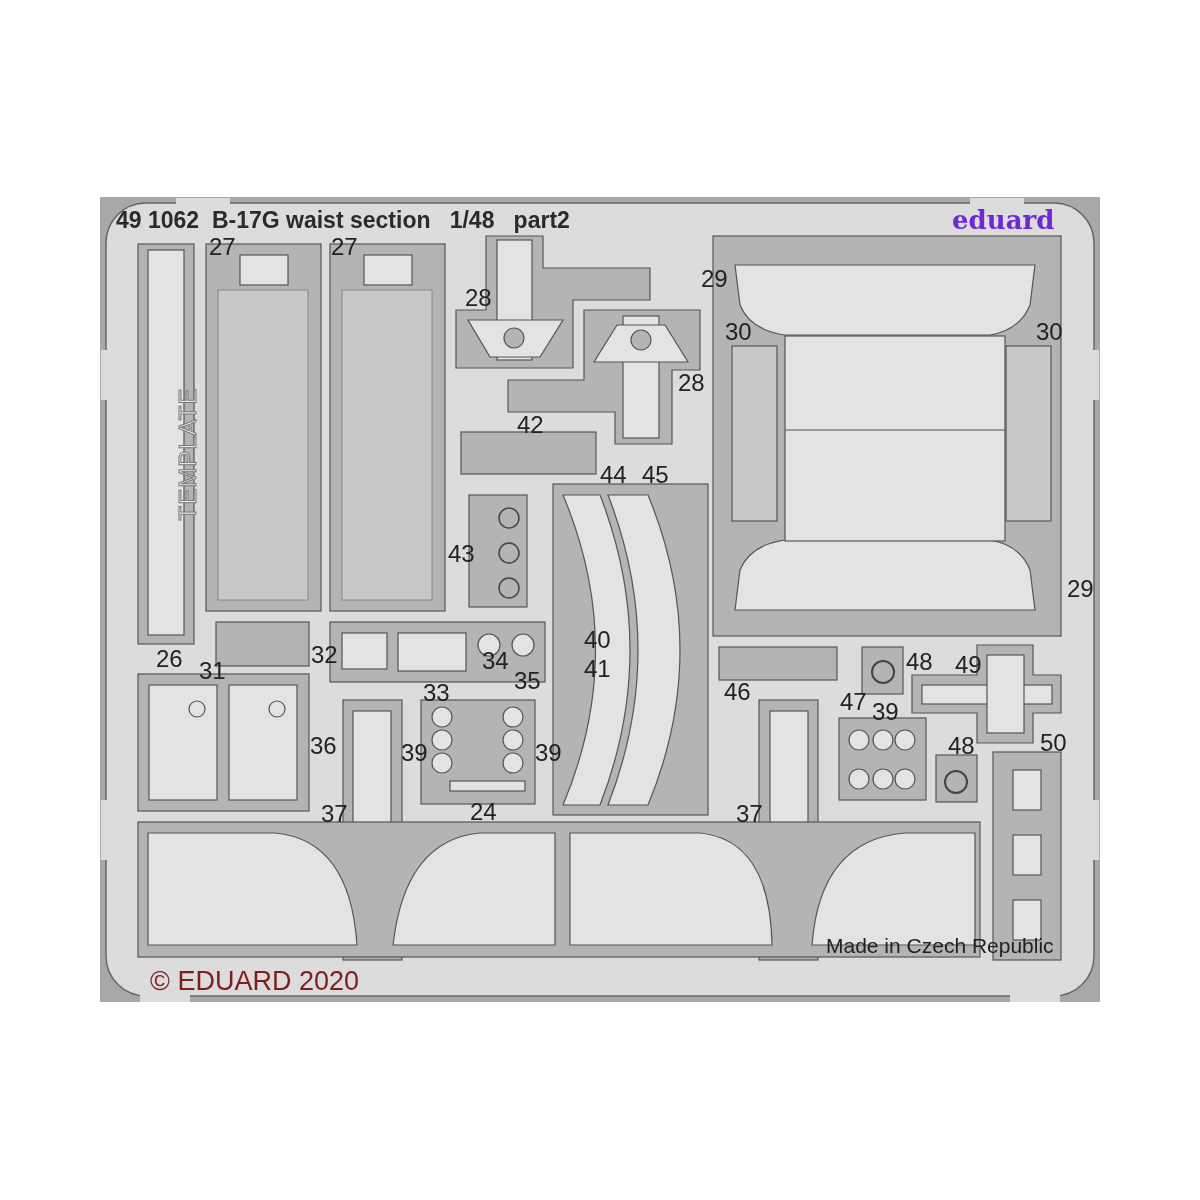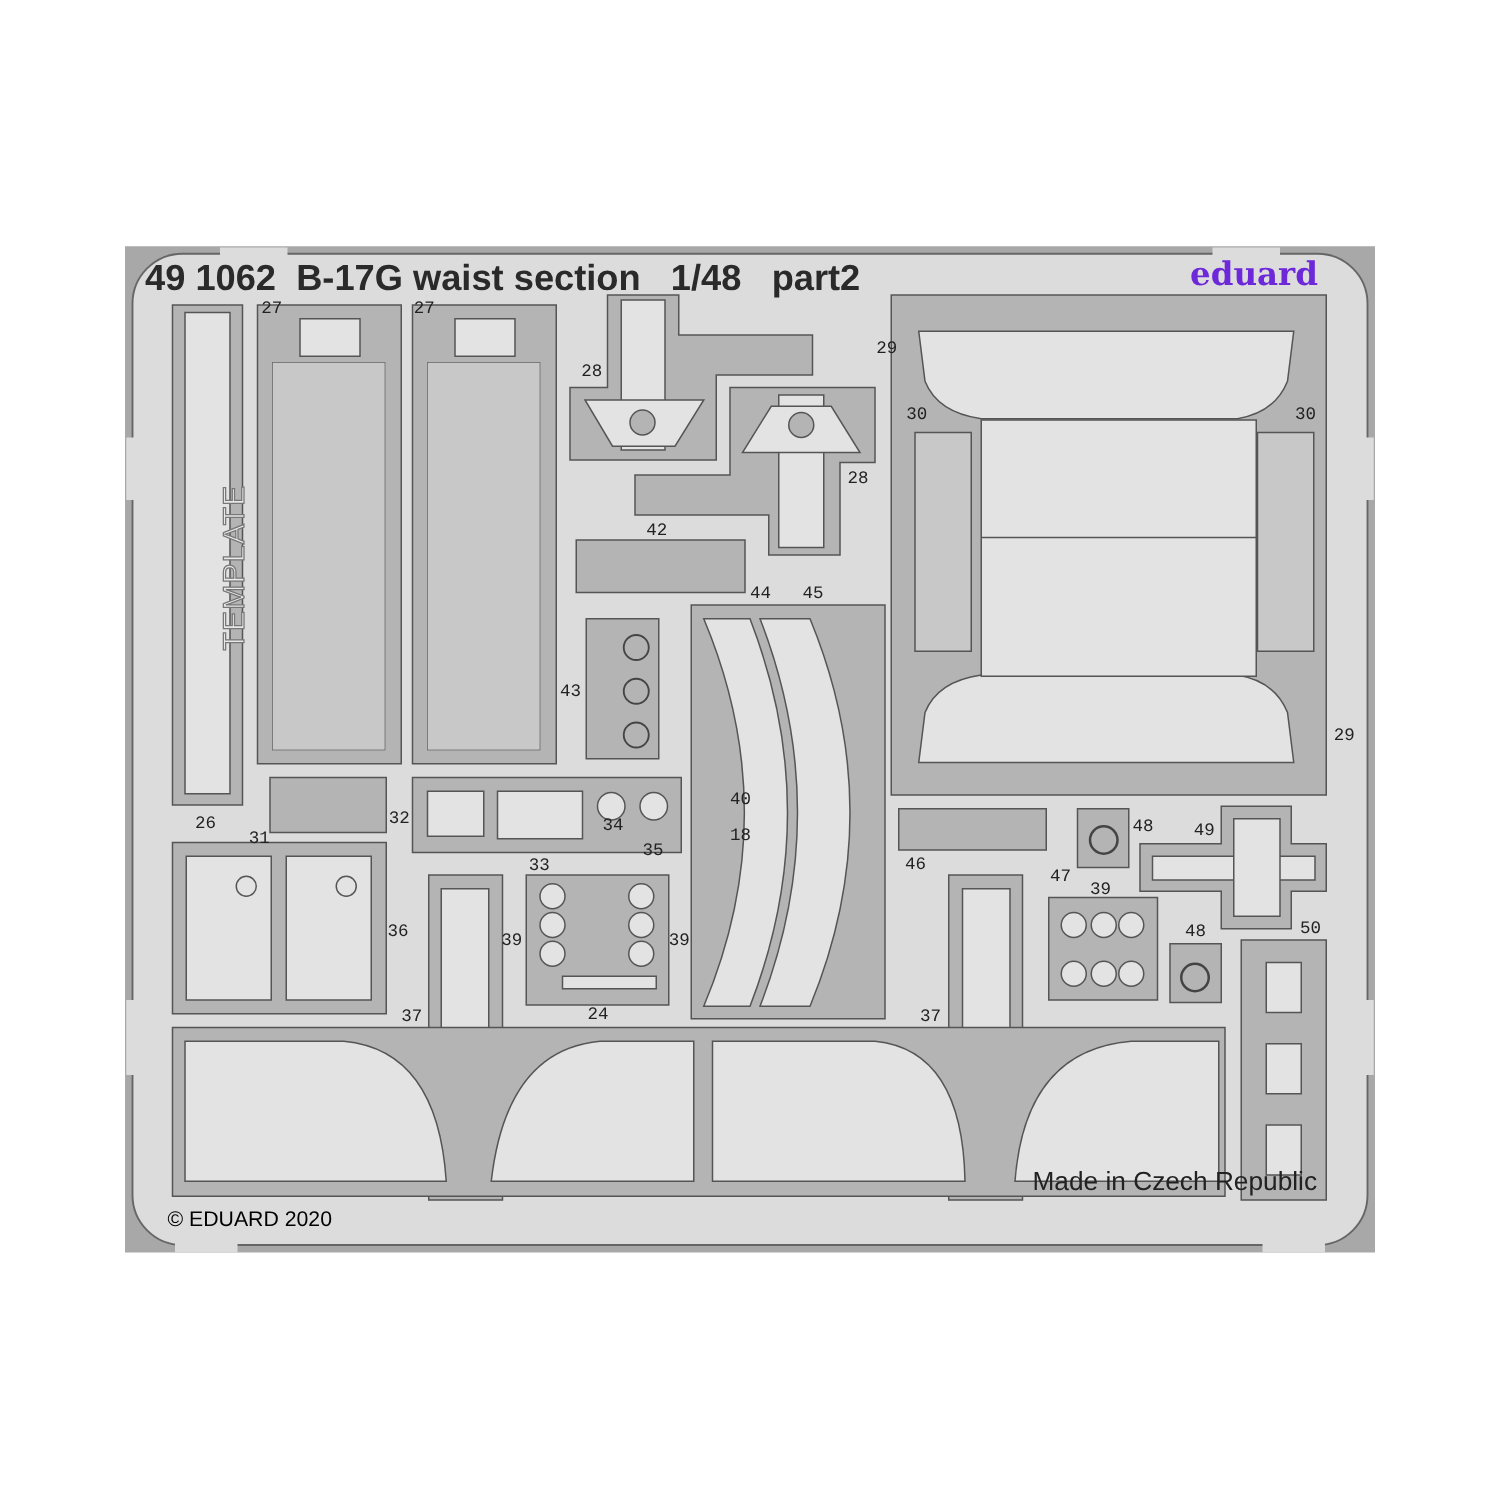--- a/index.html
+++ b/index.html
@@ -1,21 +1,21 @@
 <!DOCTYPE html>
 <html><head>
 <meta charset="utf-8">
 <style>
   html,body{margin:0;padding:0;background:#ffffff;}
   body{width:1200px;height:1200px;position:relative;overflow:hidden;font-family:"Liberation Sans",sans-serif;}
   #fret{position:absolute;left:0;top:0;}
-  .lbl{position:absolute;font-family:Liberation Mono, monospace;color:#222;font-size:14px;line-height:18px;}
-  .title{position:absolute;left:116px;top:207px;font-weight:bold;font-size:29px;color:#2a2a2a;letter-spacing:0px;white-space:pre;}
+  .lbl{position:absolute;font-family:Liberation Sans, sans-serif;color:#222;font-size:24px;line-height:18px;}
+  .title{position:absolute;left:116px;top:207px;font-weight:bold;font-size:23px;color:#2a2a2a;letter-spacing:0px;white-space:pre;}
   .brand{position:absolute;left:952px;top:205px;font-family:"DejaVu Serif",serif;font-weight:bold;font-size:26px;color:#6d28d9;}
-  .footer-l{position:absolute;left:134px;top:966px;font-size:17px;color:#000000;}
+  .footer-l{position:absolute;left:150px;top:966px;font-size:27px;color:#7f1d1d;}
   .footer-r{position:absolute;left:826px;top:934px;font-size:21px;color:#222;}
   .tmpl{position:absolute;left:122px;top:440px;transform:rotate(-90deg);font-size:24px;color:#e8e8e8;-webkit-text-stroke:1px #777;letter-spacing:1px;}
 </style>
 </head>
 <body>
 
 <svg id="fret" width="1200" height="1200" viewBox="0 0 1200 1200">
 
   <rect x="100" y="197" width="1000" height="805" fill="#a8a8a8"></rect>
   <rect x="106" y="203" width="988" height="793" rx="40" fill="#dcdcdc" stroke="#666" stroke-width="1.5"></rect>
@@ -161,21 +161,21 @@
 <div class="lbl" style="left:482px;top:652px">34</div>
 <div class="lbl" style="left:514px;top:672px">35</div>
 <div class="lbl" style="left:310px;top:737px">36</div>
 <div class="lbl" style="left:321px;top:805px">37</div>
 <div class="lbl" style="left:736px;top:805px">37</div>
 <div class="lbl" style="left:470px;top:803px">24</div>
 <div class="lbl" style="left:401px;top:744px">39</div>
 <div class="lbl" style="left:535px;top:744px">39</div>
 <div class="lbl" style="left:872px;top:703px">39</div>
 <div class="lbl" style="left:584px;top:631px">40</div>
-<div class="lbl" style="left:584px;top:660px">18</div>
+<div class="lbl" style="left:584px;top:660px">41</div>
 <div class="lbl" style="left:517px;top:416px">42</div>
 <div class="lbl" style="left:448px;top:545px">43</div>
 <div class="lbl" style="left:600px;top:466px">44</div>
 <div class="lbl" style="left:642px;top:466px">45</div>
 <div class="lbl" style="left:724px;top:683px">46</div>
 <div class="lbl" style="left:840px;top:693px">47</div>
 <div class="lbl" style="left:906px;top:653px">48</div>
 <div class="lbl" style="left:948px;top:737px">48</div>
 <div class="lbl" style="left:955px;top:656px">49</div>
 <div class="lbl" style="left:1040px;top:734px">50</div>

